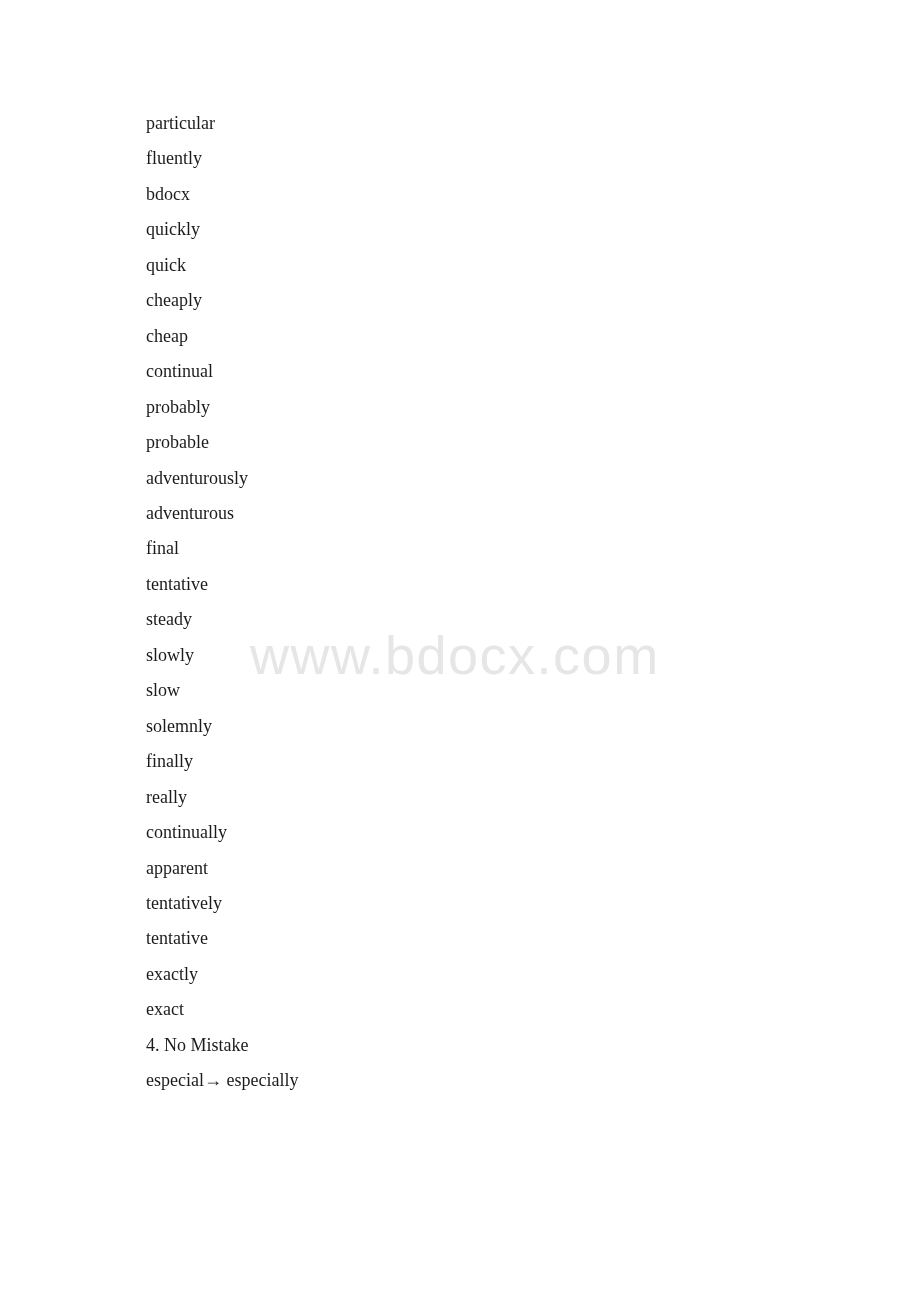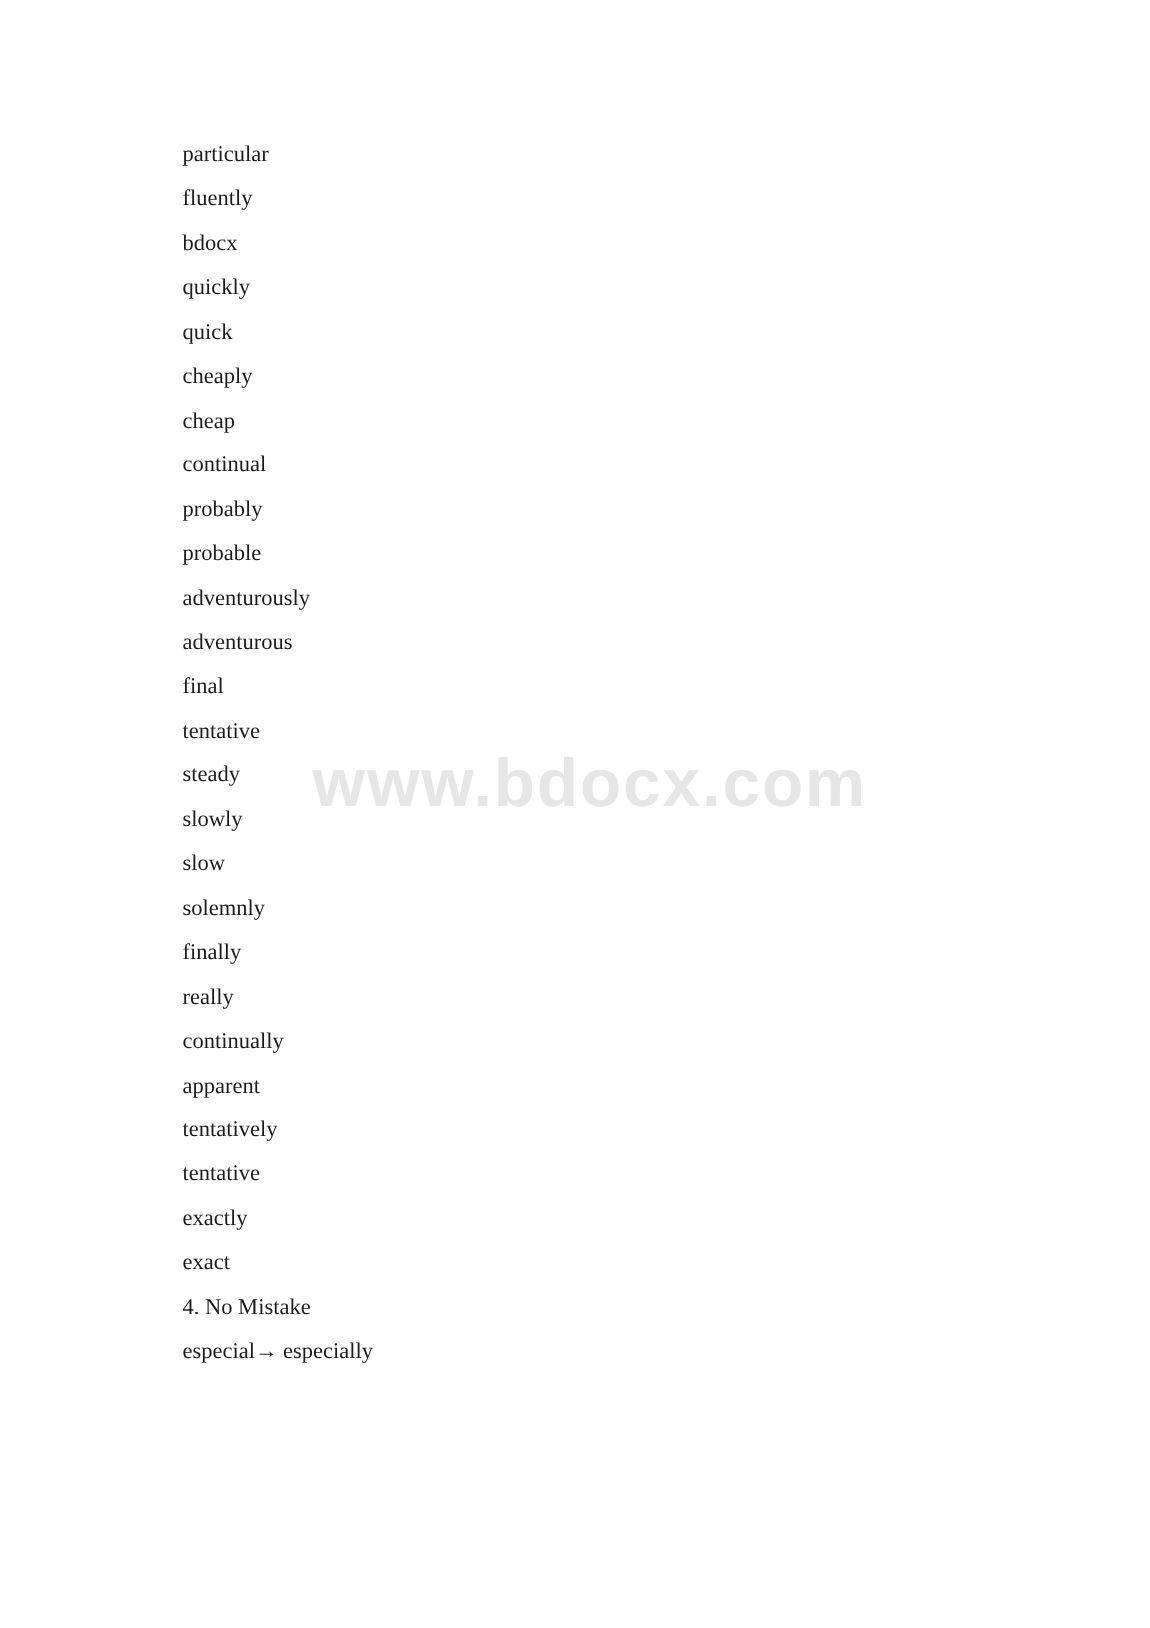--- a/index.html
+++ b/index.html
@@ -11,31 +11,30 @@
     position: relative;
     width: 920px;
     height: 1302px;
     background: #ffffff;
     overflow: hidden;
     font-family: "Liberation Serif", "DejaVu Serif", serif;
   }
   .watermark {
     position: absolute;
     left: 250px;
-    top: 600px;
+    top: 628px;
     font-family: "Liberation Sans", "DejaVu Sans", sans-serif;
     font-size: 54px;
     line-height: 54px;
     letter-spacing: 1.5px;
     color: #e6e6e6;
     white-space: nowrap;
     user-select: none;
     pointer-events: none;
     z-index: 0;
-    font-weight: bold;
   }
   .content {
     position: absolute;
     left: 146px;
     top: 106px;
     width: 700px;
     z-index: 1;
   }
   .word-line {
     font-size: 18px;

